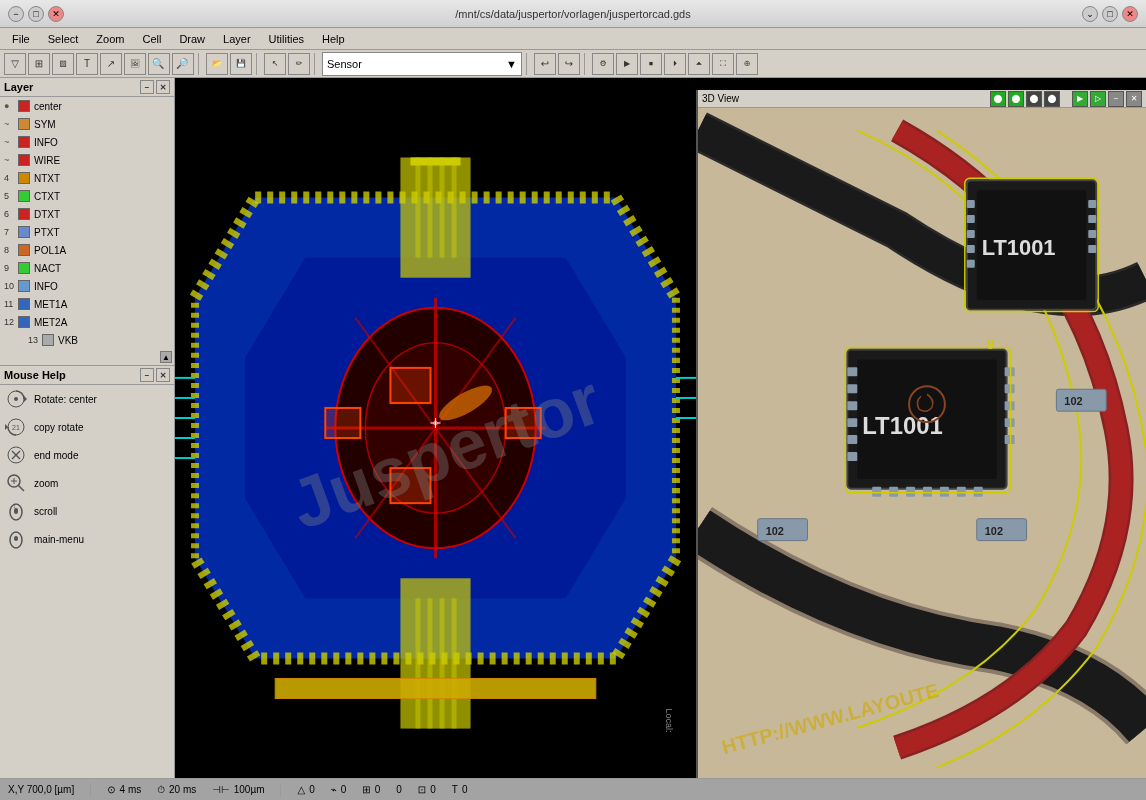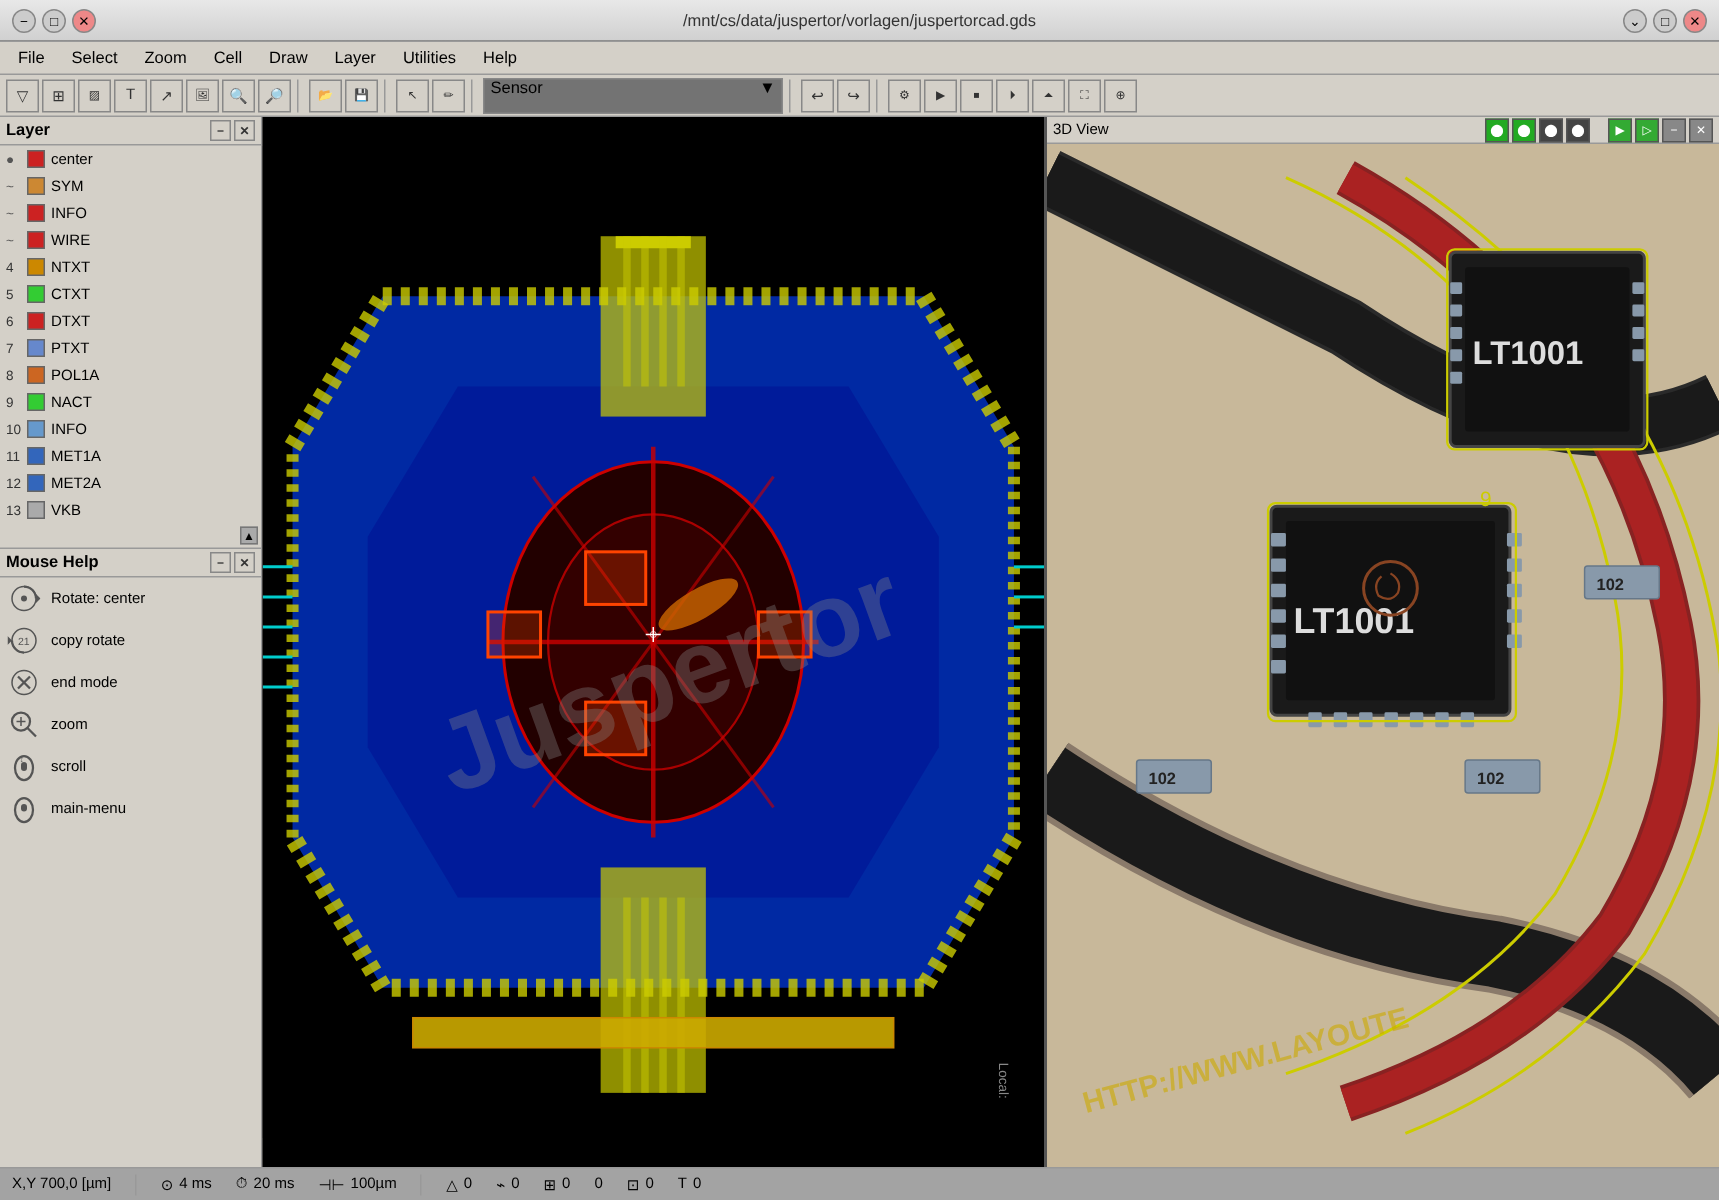--- a/index.html
+++ b/index.html
@@ -43,23 +43,23 @@
       width: 22px; height: 22px;
       background: #d4d0c8;
       border: 1px solid #888;
       display: flex; align-items: center; justify-content: center;
       cursor: pointer; font-size: 10px; color: #333;
     }
     .tb-separator { width: 4px; height: 22px; border-left: 1px solid #999; margin: 0 2px; }
     .sensor-dropdown {
       height: 24px;
       width: 200px;
-      background: #737373;
+      background: #ffffff;
       border: 1px solid #888;
-      display: flex; align-items: flex-start;
+      display: flex; align-items: center;
       padding: 0 4px;
       font-size: 11px;
     }
     
     
     #main-content {
       display: flex;
       height: calc(800px - 28px - 22px - 28px - 22px);
     }
     
@@ -121,21 +121,21 @@
     #canvas-area {
       flex: 1;
       background: #000;
       position: relative;
       overflow: hidden;
     }
     
     
     #view-3d {
       position: absolute;
-      top: 0;
+      top: 12px;
       right: 0;
       width: 450px;
       height: 100%;
       background: #c8b89a;
       border-left: 2px solid #555;
     }
     #view-3d-header {
       height: 18px;
       background: #d4d0c8;
       border-bottom: 1px solid #999;
@@ -311,21 +311,21 @@
         <span class="layer-eye" style="color:#333;">11</span>
         <div class="layer-color-box" style="background:#3366bb;"></div>
         <span>MET1A</span>
       </div>
       <div class="layer-row">
         <span class="layer-eye" style="color:#333;">12</span>
         <div class="layer-color-box" style="background:#3366bb;"></div>
         <span>MET2A</span>
       </div>
       <div class="layer-row">
-        <span class="layer-eye" style="color:#333;">13</span>
+        <span class="layer-eye" style="color:#333;margin-left:24px;">13</span>
         <div class="layer-color-box" style="background:#aaaaaa;"></div>
         <span>VKB</span>
       </div>
     </div>
 
     <div style="display:flex;justify-content:flex-end;padding:2px;">
       <div style="width:12px;height:12px;background:#aaa;border:1px solid #777;display:flex;align-items:center;justify-content:center;font-size:8px;cursor:pointer;">▲</div>
     </div>
 
     <div id="mouse-help-panel">

